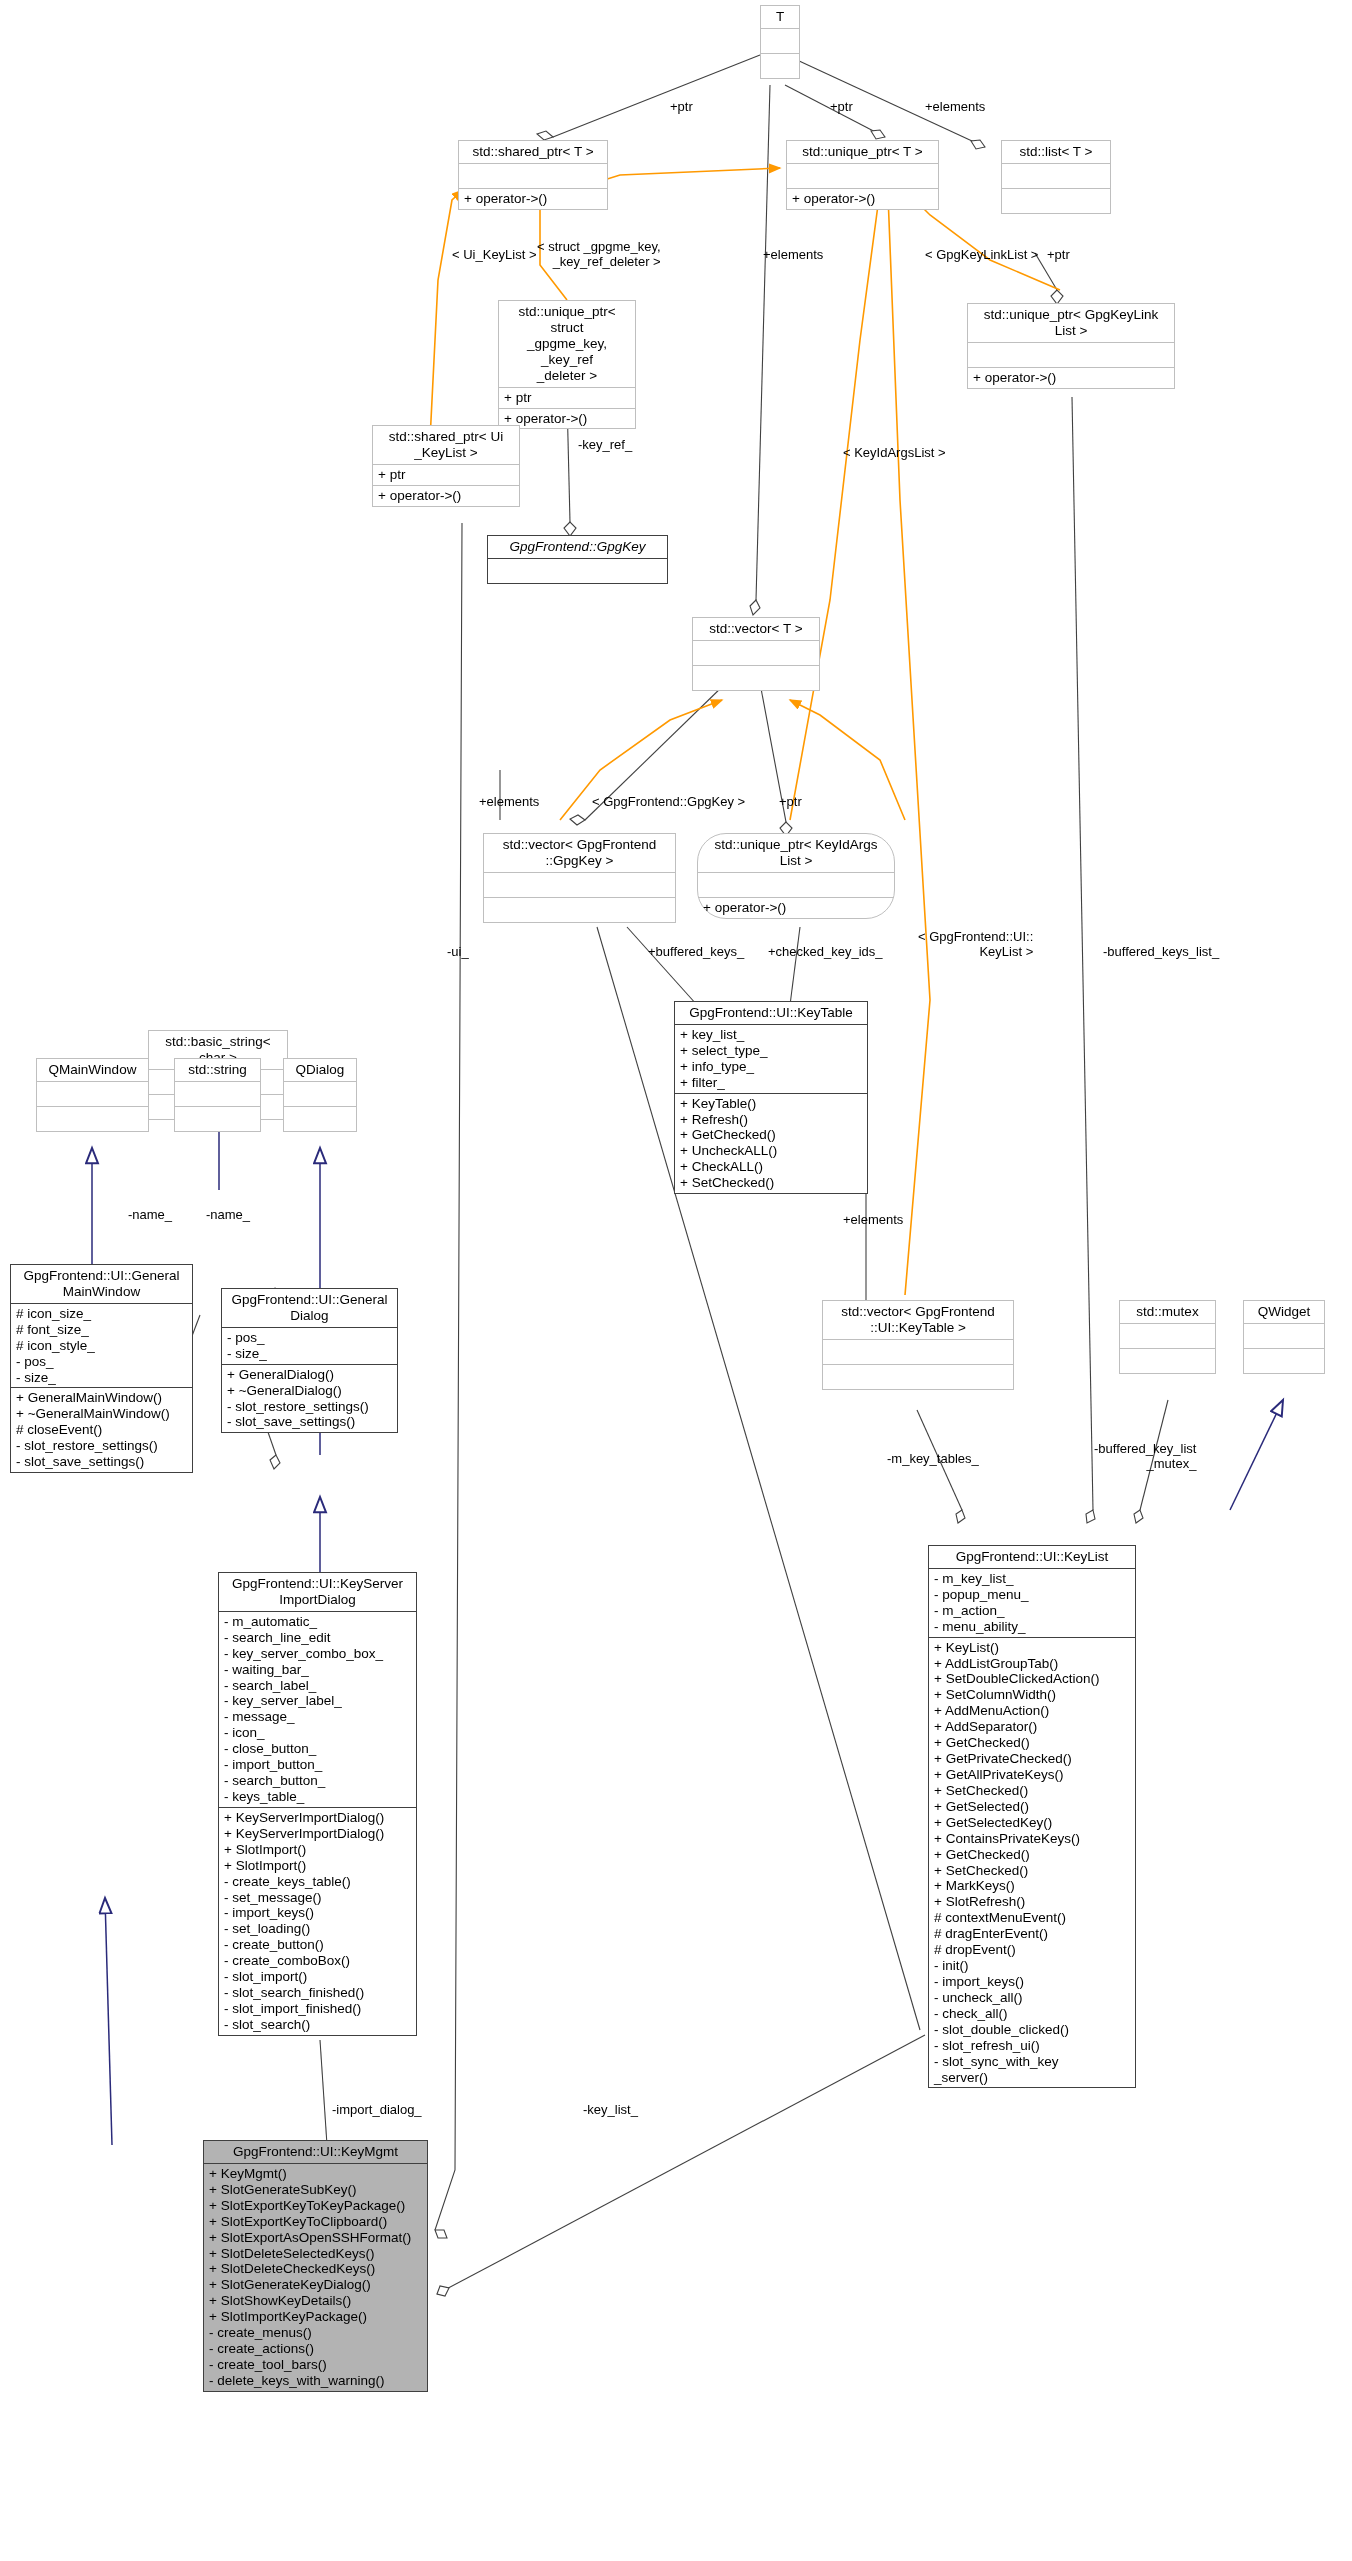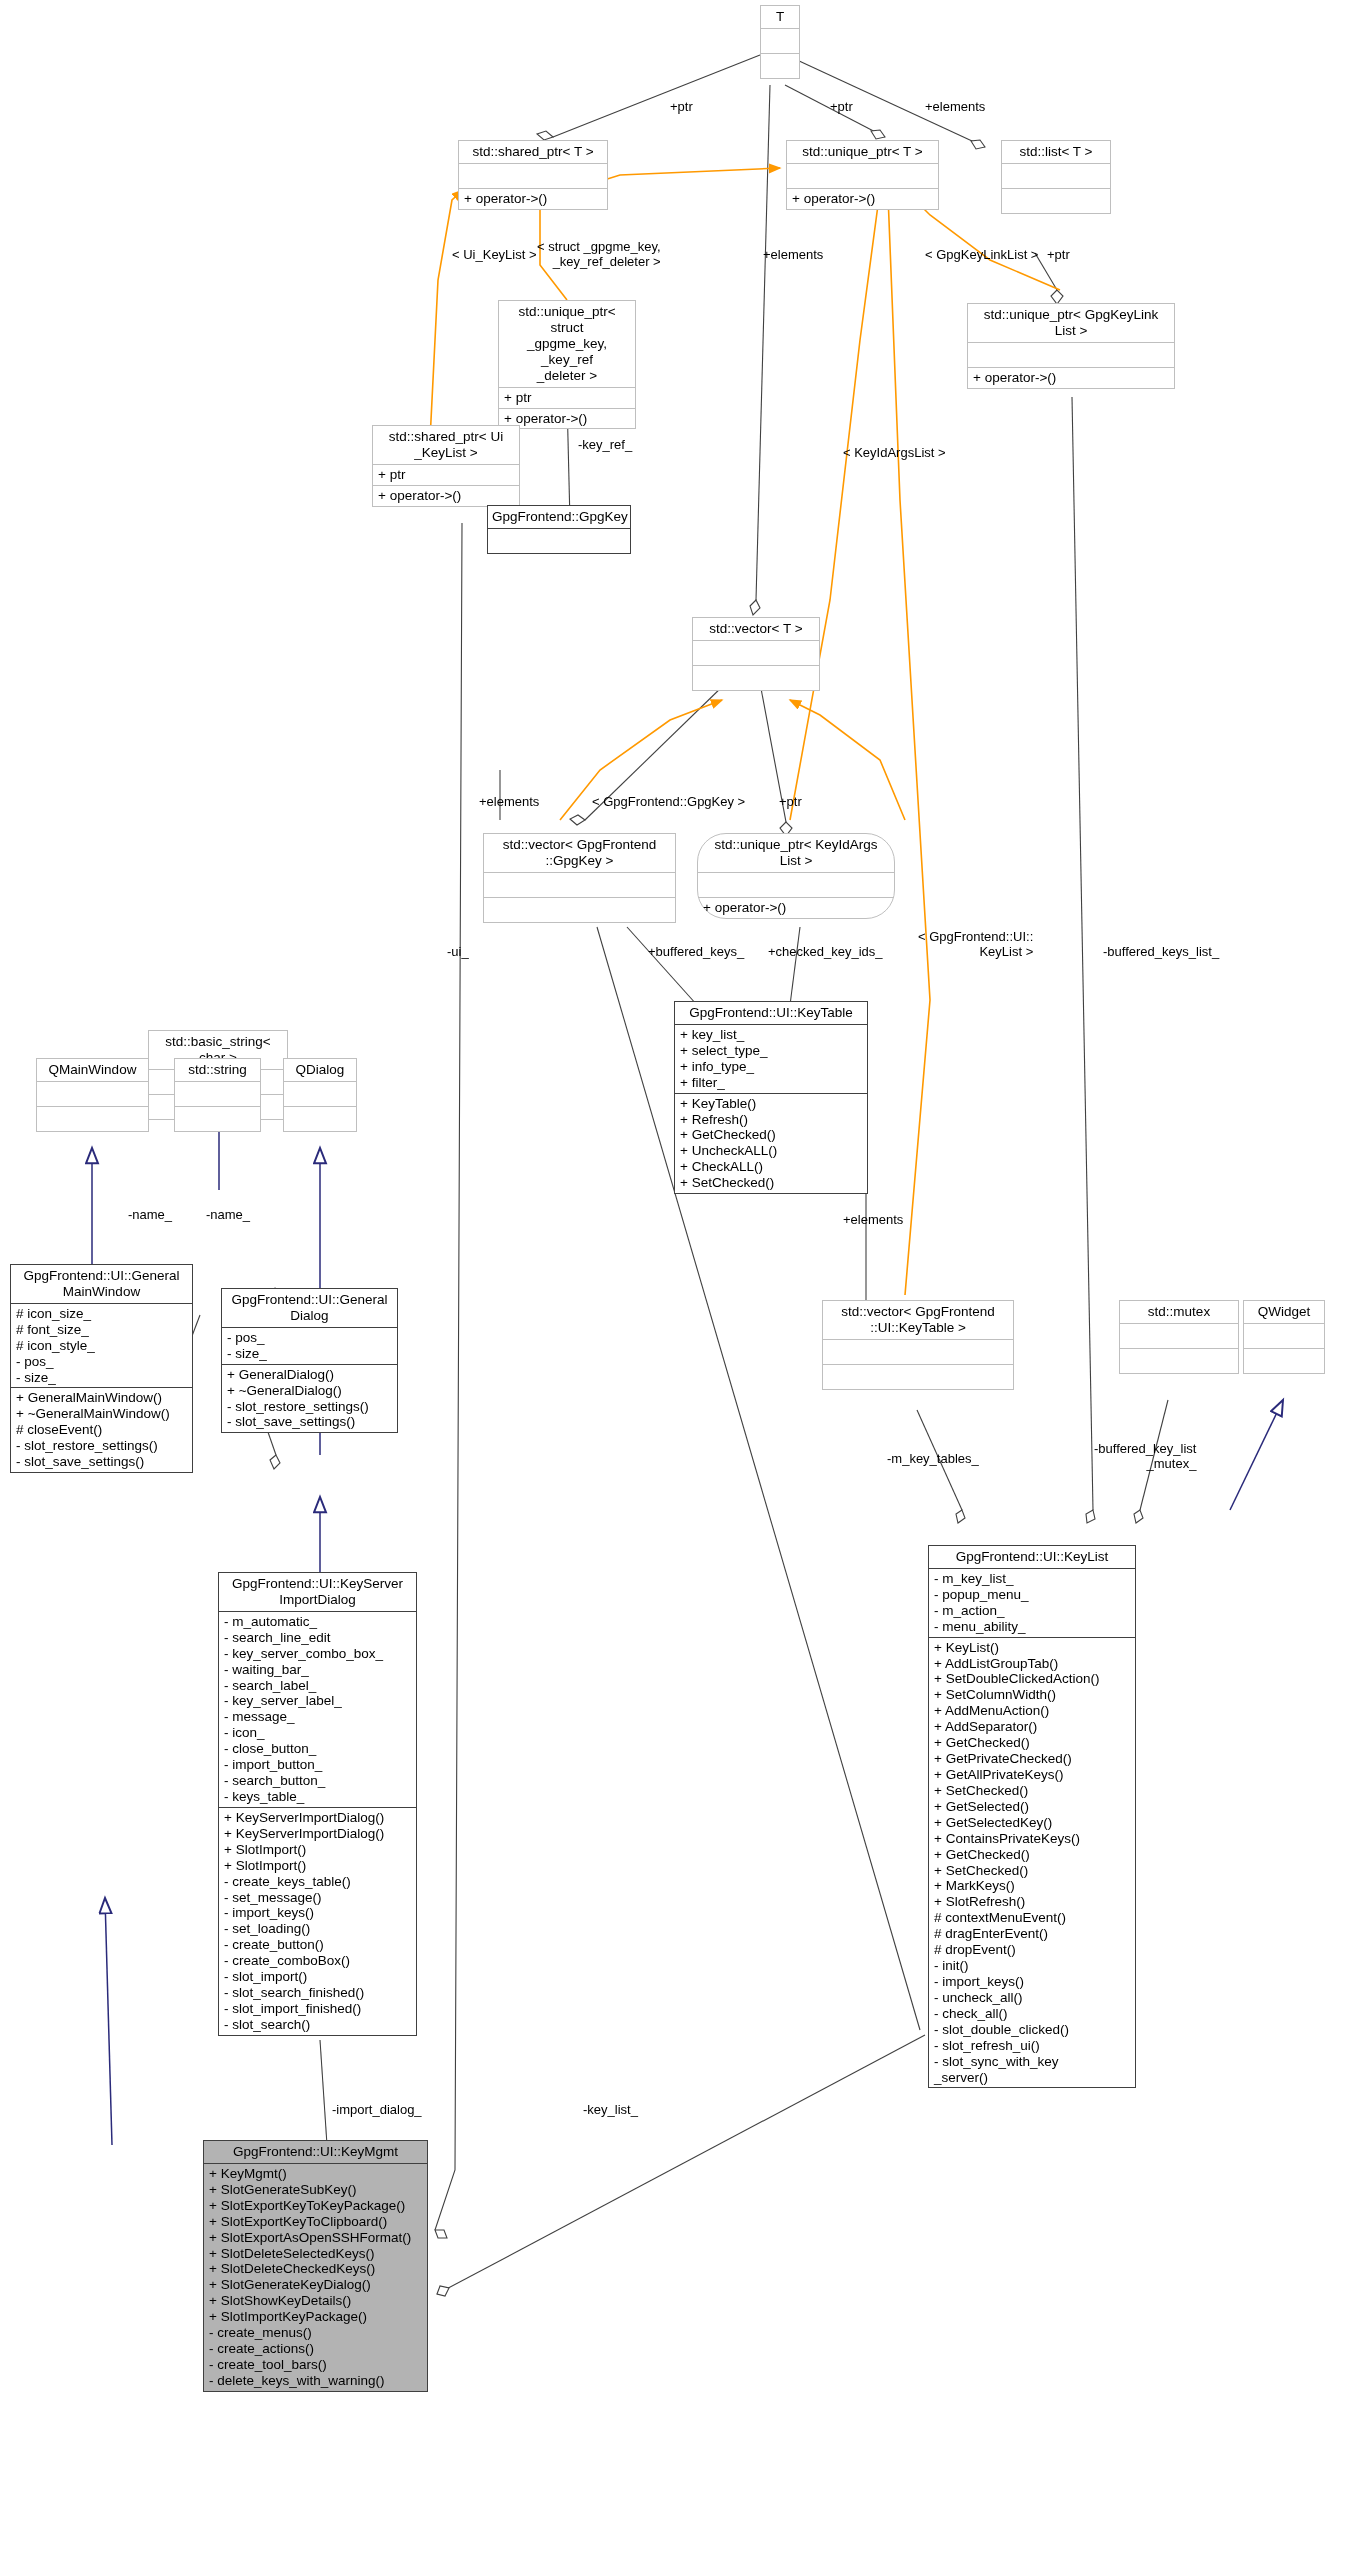--- a/index.html
+++ b/index.html
@@ -225,21 +225,21 @@
     <div class="sect">+ operator-&gt;()</div>
   </div>
 
   <div class="node" style="left:372px; top:425px; width:148px;">
     <div class="title">std::shared_ptr&lt; Ui
 _KeyList &gt;</div>
     <div class="sect">+ ptr</div>
     <div class="sect">+ operator-&gt;()</div>
   </div>
 
-  <div class="node strong" style="left:487px; top:505px; width:144px;">
+  <div class="node strong" style="left:487px; top:535px; width:181px;font-style:italic;">
     <div class="title">GpgFrontend::GpgKey</div>
     <div class="sect empty"></div>
   </div>
 
   <div class="node" style="left:692px; top:617px; width:128px;">
     <div class="title">std::vector&lt; T &gt;</div>
     <div class="sect empty"></div>
     <div class="sect empty"></div>
   </div>
 
@@ -296,21 +296,21 @@
     <div class="sect empty"></div>
   </div>
 
   <div class="node" style="left:822px; top:1300px; width:192px;">
     <div class="title">std::vector&lt; GpgFrontend
 ::UI::KeyTable &gt;</div>
     <div class="sect empty"></div>
     <div class="sect empty"></div>
   </div>
 
-  <div class="node" style="left:1119px; top:1300px; width:120px;">
+  <div class="node" style="left:1119px; top:1300px; width:97px;">
     <div class="title">std::mutex</div>
     <div class="sect empty"></div>
     <div class="sect empty"></div>
   </div>
 
   <div class="node" style="left:1243px; top:1300px; width:82px;">
     <div class="title">QWidget</div>
     <div class="sect empty"></div>
     <div class="sect empty"></div>
   </div>

